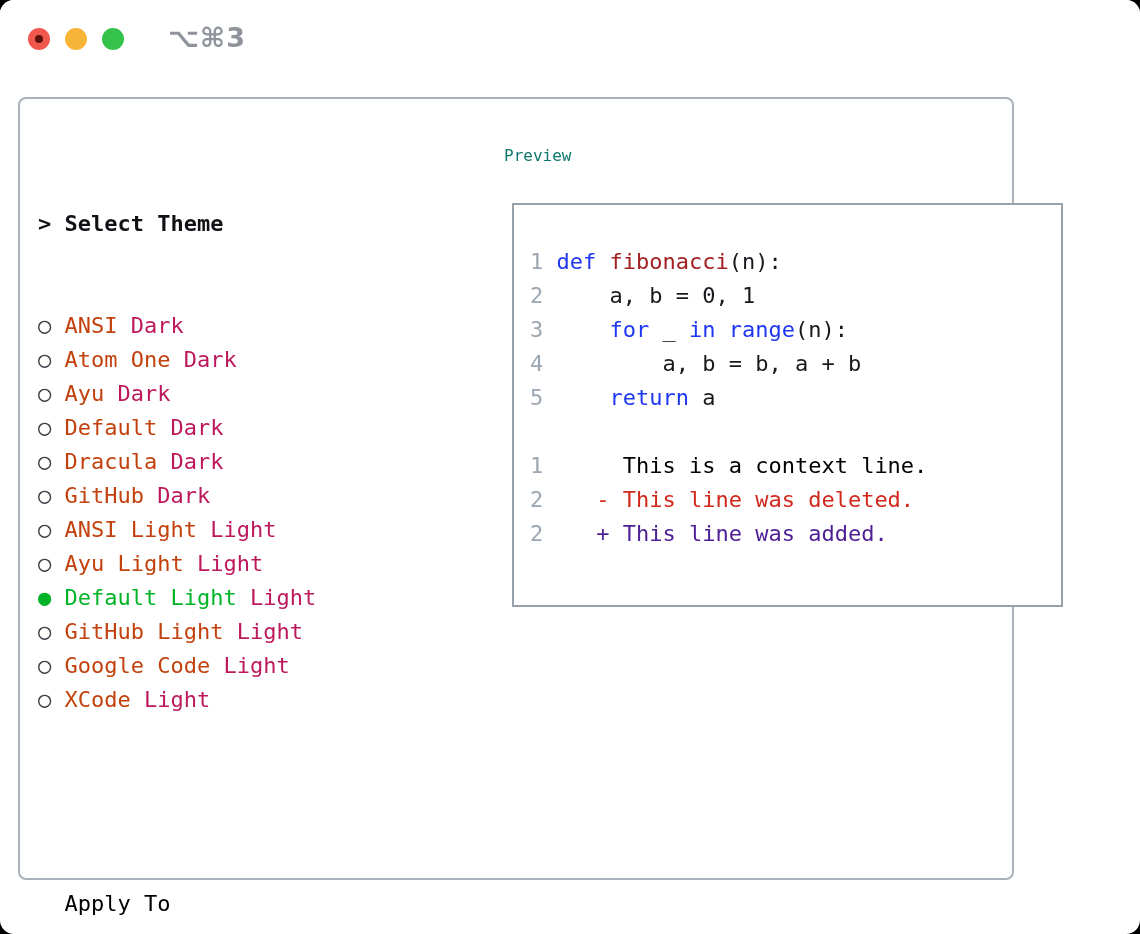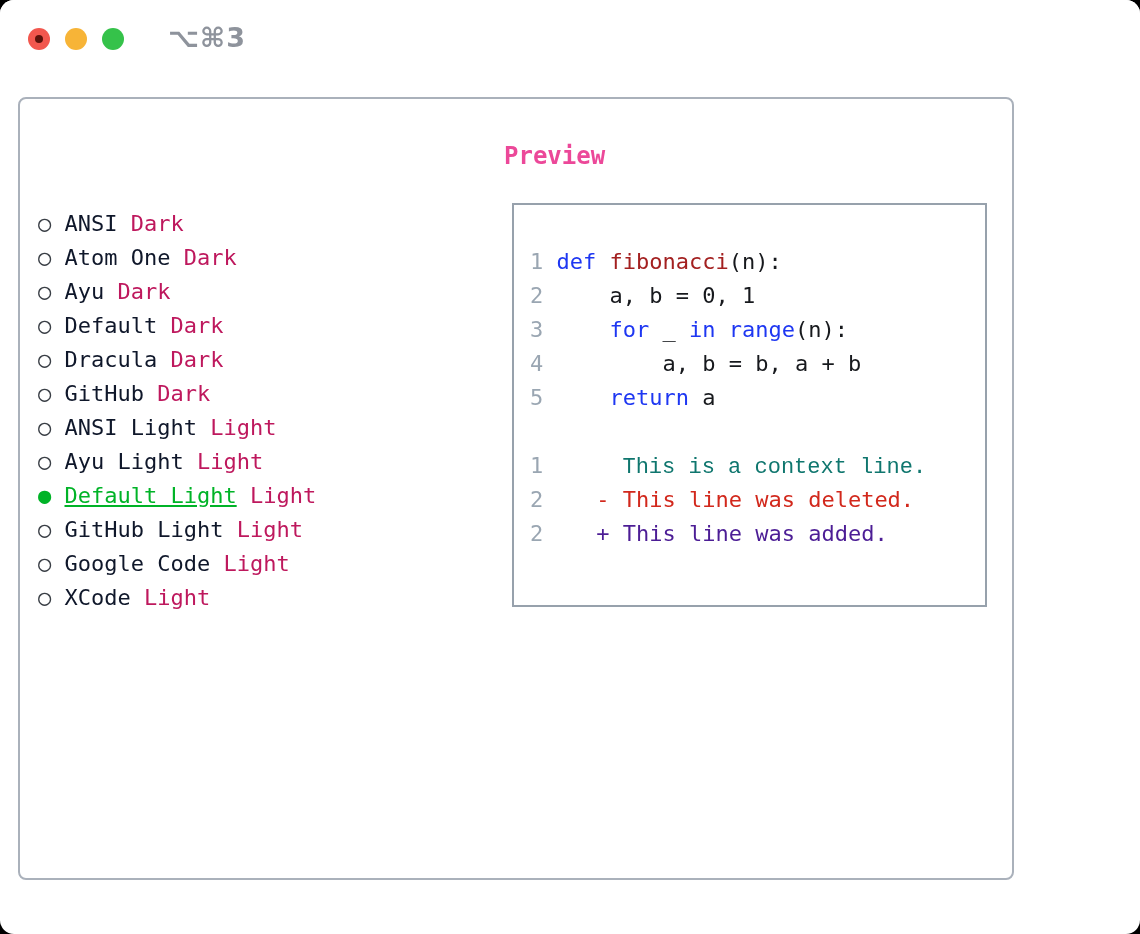--- a/index.html
+++ b/index.html
@@ -34,64 +34,66 @@
     border:2px solid #aab1bb;border-radius:8px;background:#ffffff;
   }
   .left-col{
     position:absolute;left:18px;top:40px;
     font-size:22px;line-height:34px;white-space:pre;color:#24292f;
   }
   .row{height:34px;}
   .hdr{font-weight:bold;color:#101215;}
   .bullet{color:#3a3f46;}
   .bullet.sel{color:#00b327;}
-  .tname{color:#0f172a;}
-  .tname.sel{color:#00b327;text-decoration:underline;}
+  .tname{color:#c2410c;}
+  .tname.sel{color:#00b327;}
   .tag{color:#be185d;}
   .apply-label{color:#000000;}
   
   .preview-title{
     position:absolute;left:484px;top:40px;
-    font-size:24px;line-height:34px;font-weight:bold;color:#ec4899;white-space:pre;
+    font-size:16px;line-height:34px;font-weight:normal;color:#0f766e;white-space:pre;
   }
   .preview-box{
-    position:absolute;left:492px;top:104px;width:475px;height:404px;
+    position:absolute;left:492px;top:104px;width:551px;height:404px;
     box-sizing:border-box;border:2px solid #97a1ac;background:#ffffff;
   }
   .code{
     position:absolute;left:16px;top:40px;
     font-size:22px;line-height:34px;white-space:pre;
   }
   .seg-num{color:#9aa6b2;}
   .seg-kw{color:#1e37f2;}
   .seg-fn{color:#a32020;}
   .seg-plain{color:#17191d;}
-  .seg-ctx{color:#0f766e;font-family:Liberation Mono, monospace;}
+  .seg-ctx{color:#000000;}
   .seg-del{color:#d2281c;text-align:right;}
   .seg-add{color:#4c1d95;}
 </style>
 </head>
 <body>
 
 <div class="window">
 
   <div class="titlebar">
     <div class="traffic red">
         <div class="dot"></div>
       </div>
     <div class="traffic yellow"></div>
     <div class="traffic green"></div>
     <div class="win-title">⌥⌘3</div>
   </div>
 
   <div class="panel">
 
     <div class="left-col">
+      <div class="row hdr"><span>&gt; </span><span>Select Theme</span></div>
       <div id="theme-list"><div class="row"><span class="bullet">○ </span><span class="tname">ANSI</span><span class="tag"> Dark</span></div><div class="row"><span class="bullet">○ </span><span class="tname">Atom One</span><span class="tag"> Dark</span></div><div class="row"><span class="bullet">○ </span><span class="tname">Ayu</span><span class="tag"> Dark</span></div><div class="row"><span class="bullet">○ </span><span class="tname">Default</span><span class="tag"> Dark</span></div><div class="row"><span class="bullet">○ </span><span class="tname">Dracula</span><span class="tag"> Dark</span></div><div class="row"><span class="bullet">○ </span><span class="tname">GitHub</span><span class="tag"> Dark</span></div><div class="row"><span class="bullet">○ </span><span class="tname">ANSI Light</span><span class="tag"> Light</span></div><div class="row"><span class="bullet">○ </span><span class="tname">Ayu Light</span><span class="tag"> Light</span></div><div class="row"><span class="bullet sel">● </span><span class="tname sel">Default Light</span><span class="tag"> Light</span></div><div class="row"><span class="bullet">○ </span><span class="tname">GitHub Light</span><span class="tag"> Light</span></div><div class="row"><span class="bullet">○ </span><span class="tname">Google Code</span><span class="tag"> Light</span></div><div class="row"><span class="bullet">○ </span><span class="tname">XCode</span><span class="tag"> Light</span></div></div>
       <div class="row">&nbsp;</div>
+      <div class="row apply-label">  <span>Apply To</span></div>
       
       
       
     </div>
 
     <div class="preview-title">Preview</div>
 
     <div class="preview-box">
       <div class="code" id="preview-code"><div class="row"><span class="seg-num">1 </span><span class="seg-kw">def</span><span class="seg-plain"> </span><span class="seg-fn">fibonacci</span><span class="seg-plain">(n):</span></div><div class="row"><span class="seg-num">2 </span><span class="seg-plain">    a, b = 0, 1</span></div><div class="row"><span class="seg-num">3 </span><span class="seg-plain">    </span><span class="seg-kw">for</span><span class="seg-plain"> _ </span><span class="seg-kw">in</span><span class="seg-plain"> </span><span class="seg-kw">range</span><span class="seg-plain">(n):</span></div><div class="row"><span class="seg-num">4 </span><span class="seg-plain">        a, b = b, a + b</span></div><div class="row"><span class="seg-num">5 </span><span class="seg-plain">    </span><span class="seg-kw">return</span><span class="seg-plain"> a</span></div><div class="row">&nbsp;</div><div class="row"><span class="seg-num">1</span><span class="seg-ctx">      This is a context line.</span></div><div class="row"><span class="seg-num">2</span><span class="seg-del">    - This line was deleted.</span></div><div class="row"><span class="seg-num">2</span><span class="seg-add">    + This line was added.</span></div></div>
     </div>

